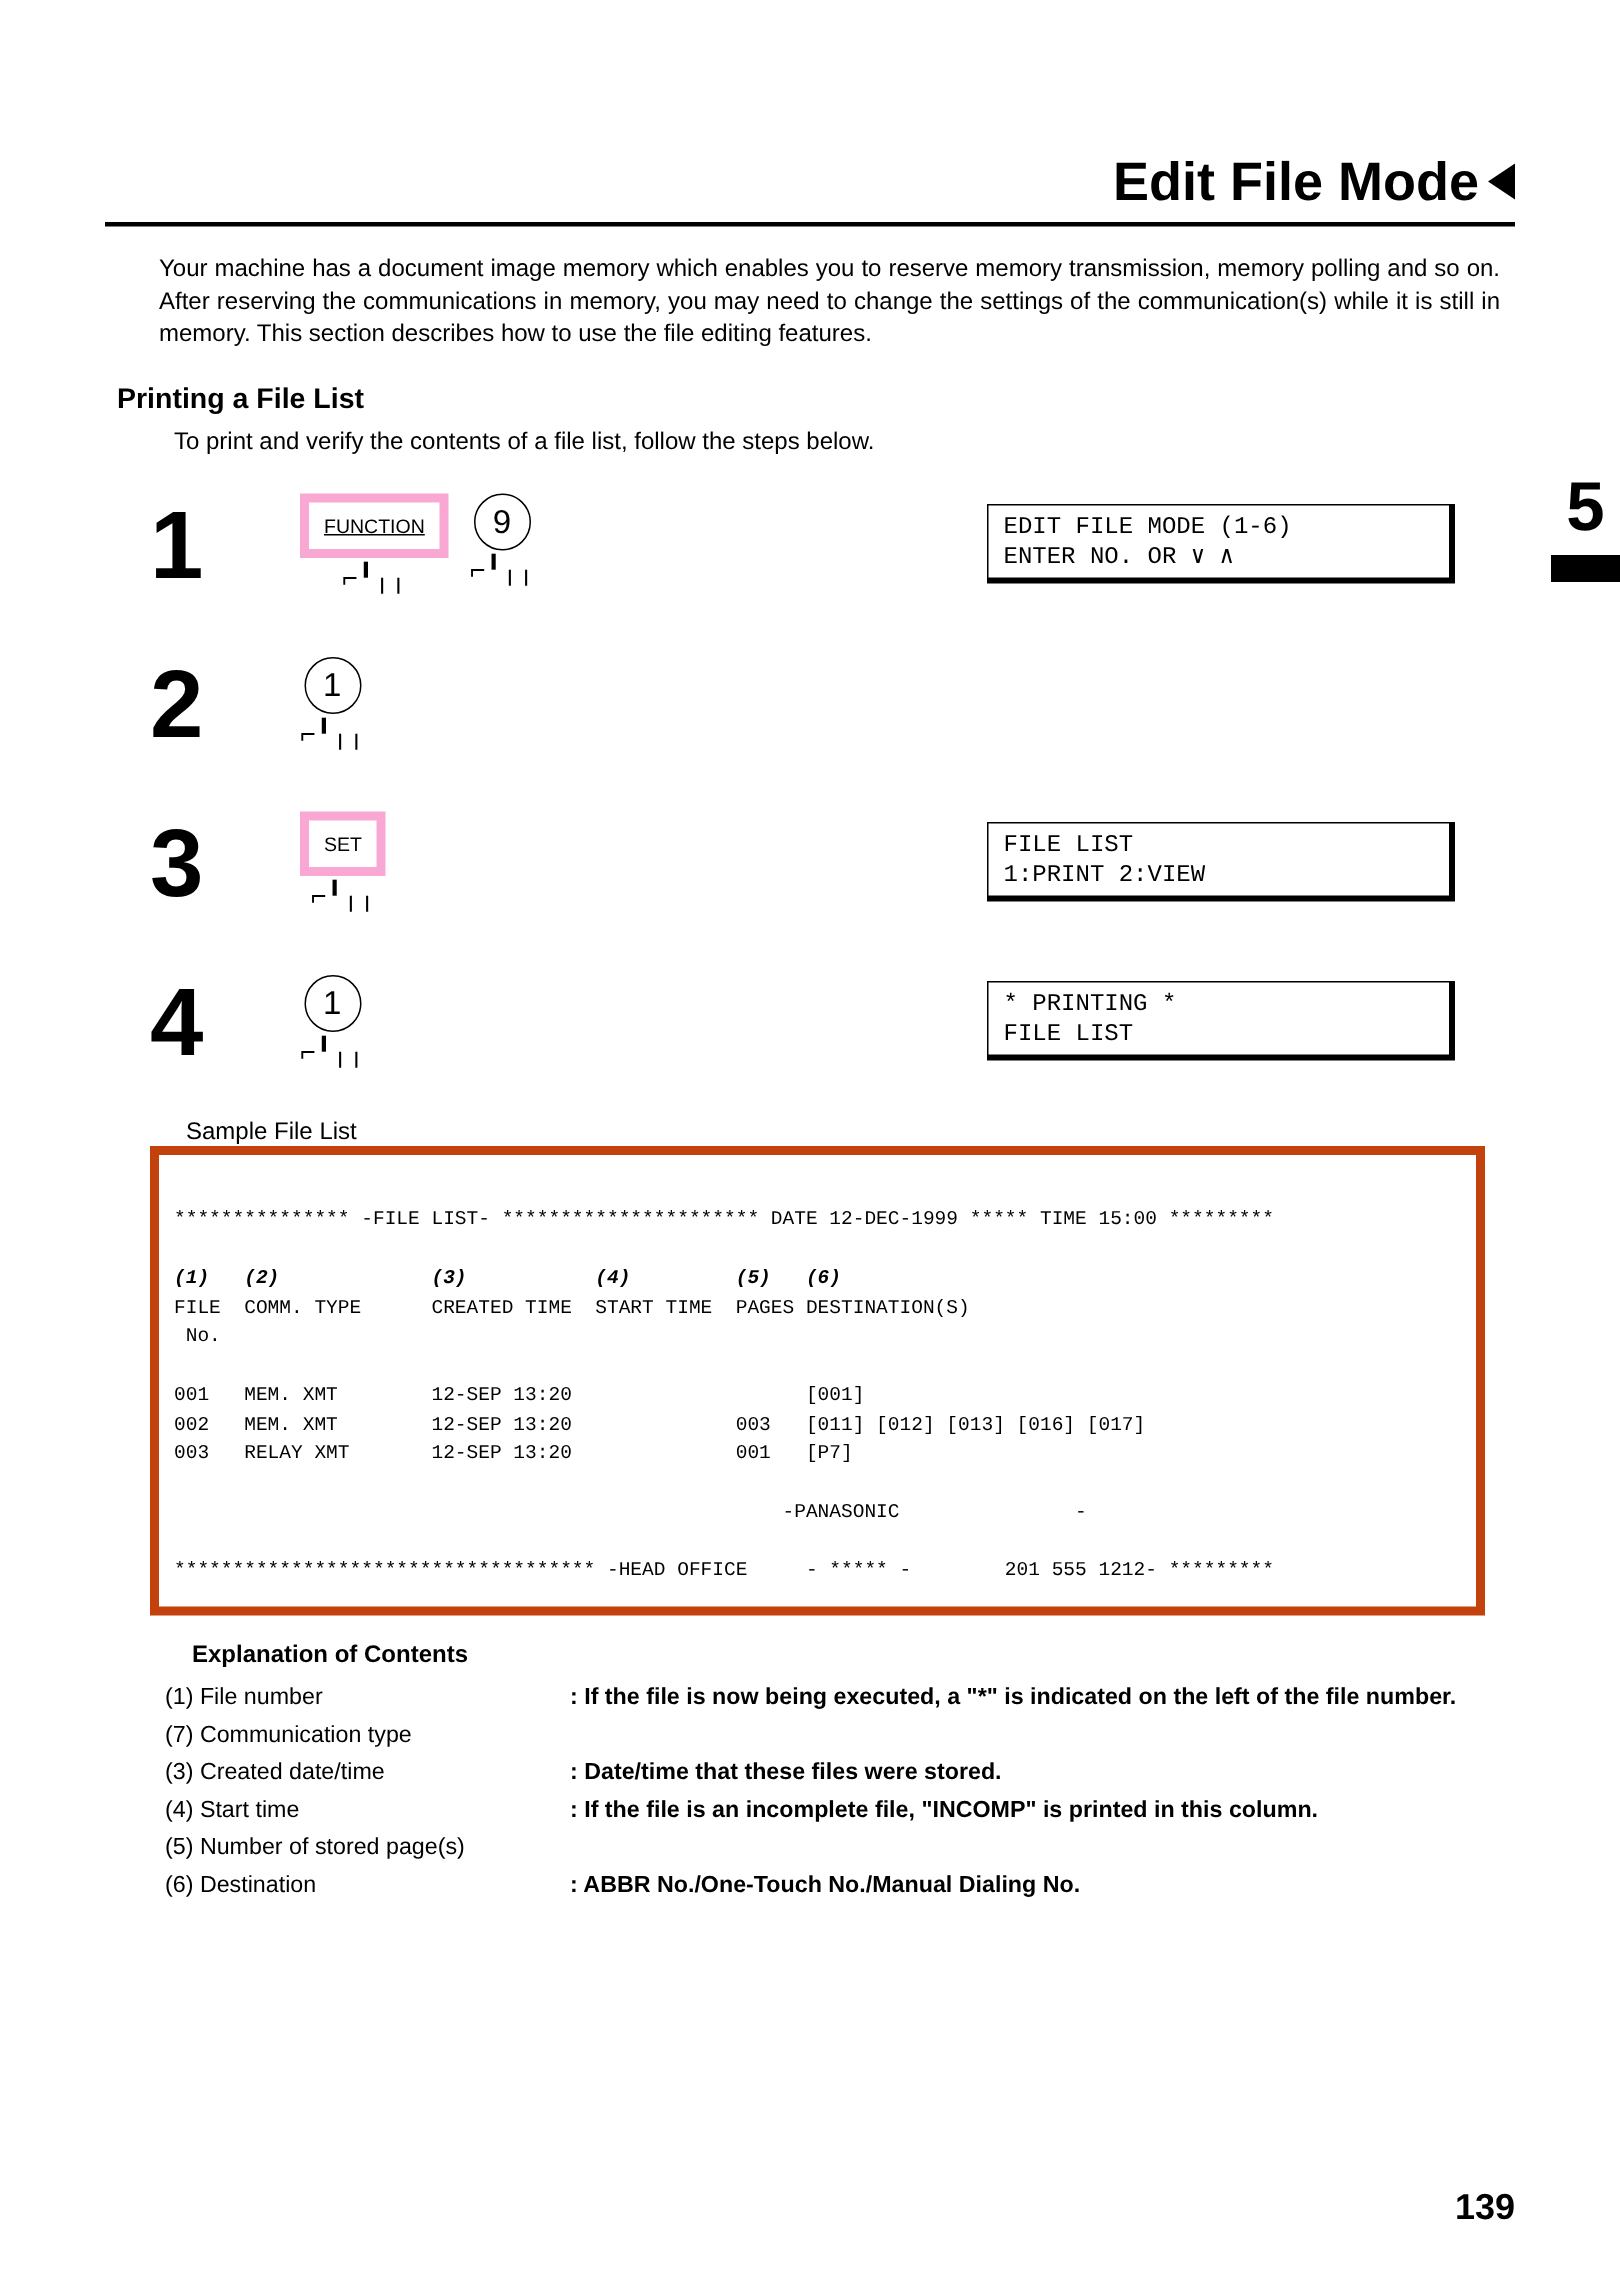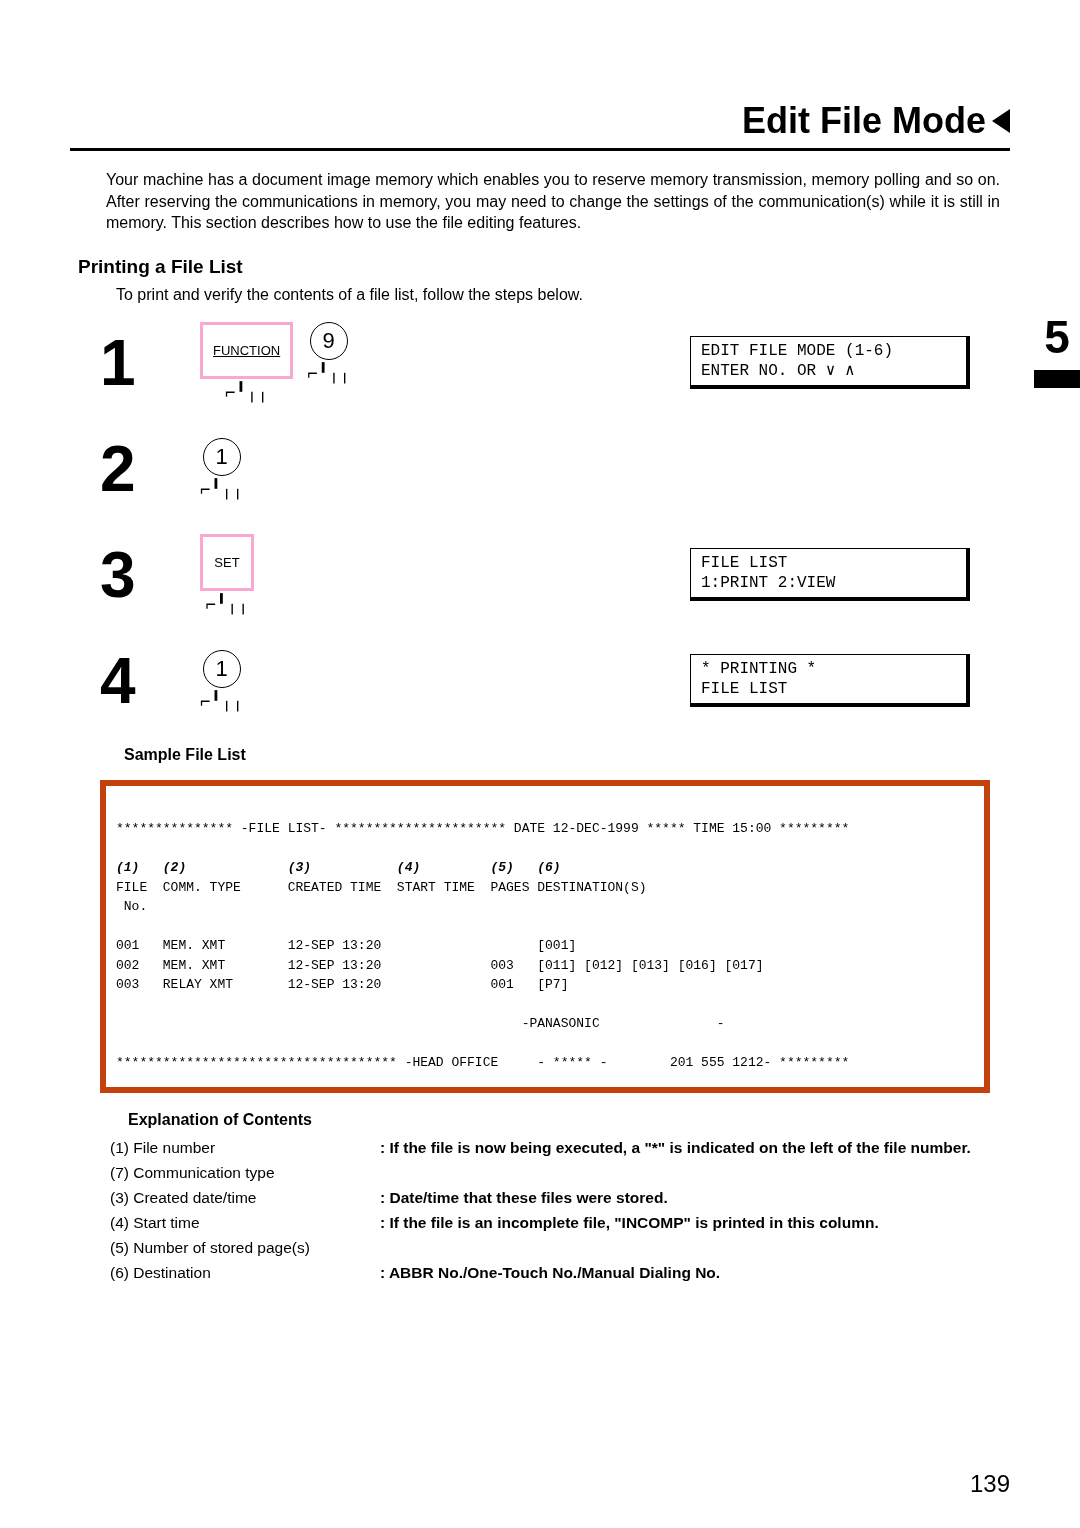--- a/index.html
+++ b/index.html
@@ -64,22 +64,22 @@
   .step-keys {
     display: flex;
     gap: 14px;
     align-items: flex-start;
     flex: 1;
   }
   .key-box {
     text-align: center;
   }
   .key-rect {
-    border: 3px solid #f9a8d4;
-    padding: 18px 10px;
+    border: 6px solid #f9a8d4;
+    padding: 8px 10px;
     font-size: 13px;
     display: inline-block;
     min-width: 54px;
   }
   .key-rect.under { text-decoration: underline; }
   .tap-icon {
     font-size: 18px;
     margin-top: 2px;
   }
   .key-circle {
@@ -91,21 +91,21 @@
     justify-content: center;
     font-size: 22px;
   }
   .lcd {
     border: 1px solid #000;
     border-right: 4px solid #000;
     border-bottom: 4px solid #000;
     font-family: "Courier New", monospace;
     font-size: 16px;
     padding: 4px 10px;
-    width: 280px;
+    width: 312px;
     white-space: pre;
     line-height: 1.25;
     margin-left: auto;
     margin-right: 40px;
   }
   .chapter-tab {
     position: absolute;
     right: 0;
     top: 310px;
     width: 46px;
@@ -115,22 +115,22 @@
     font-size: 46px;
     font-weight: bold;
   }
   .chapter-tab .bar {
     background: #000;
     height: 18px;
     margin-top: 6px;
   }
   .sample-heading {
     font-size: 16px;
-    font-weight: bold;
-    margin: 8px 0 16px 54px;
+    font-weight: normal;
+    margin: 8px 0 0 54px;
   }
   .listing {
     border: 6px solid #c2410c;
     font-family: "Courier New", monospace;
     font-size: 13px;
     white-space: pre;
     padding: 14px 10px;
     margin: 0 20px 18px 30px;
     line-height: 1.5;
   }
@@ -142,24 +142,24 @@
   }
   .expl-table {
     margin-left: 40px;
     font-size: 15.5px;
   }
   .expl-row { display: flex; margin-bottom: 7px; }
   .expl-l { width: 270px; }
   .expl-r { flex: 1; font-weight: bold; }
   .page-num {
     position: absolute;
-    bottom: 30px;
+    bottom: 42px;
     right: 70px;
     font-size: 24px;
-    font-weight: normal;
+    font-weight: bold;
   }
 </style>
 </head>
 <body>
 
 <div class="page-title">
   <span>Edit File Mode</span>
   <span class="left-tri"></span>
 </div>
 

